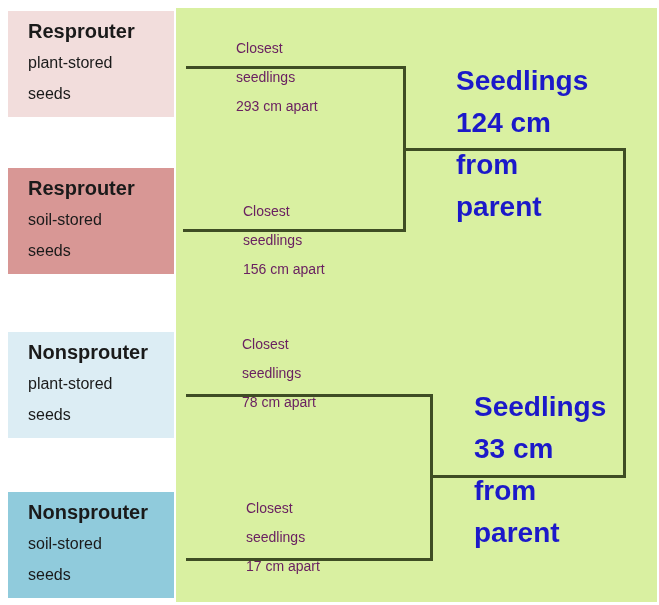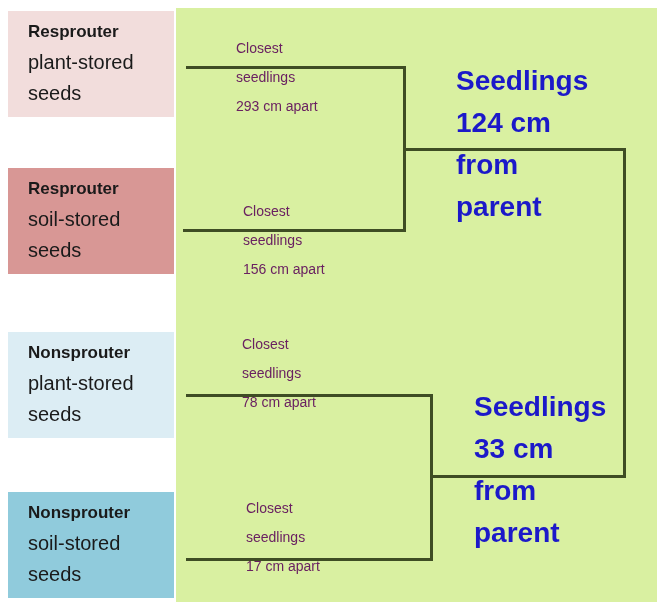--- a/index.html
+++ b/index.html
@@ -25,27 +25,27 @@
   .cat-box {
     position: absolute;
     left: 8px;
     width: 166px;
     height: 106px;
     box-sizing: border-box;
     padding: 5px 0 0 20px;
     color: #1a1a1a;
   }
   .cat-title {
-    font-size: 17px;
+    font-size: 20px;
     line-height: 31px;
     font-weight: 700;
     white-space: pre-line;
   }
   .cat-sub {
-    font-size: 20px;
+    font-size: 16px;
     line-height: 31px;
     font-weight: 400;
     white-space: pre-line;
   }
   .seg {
     position: absolute;
   }
   .branch-label {
     position: absolute;
     font-size: 14px;

